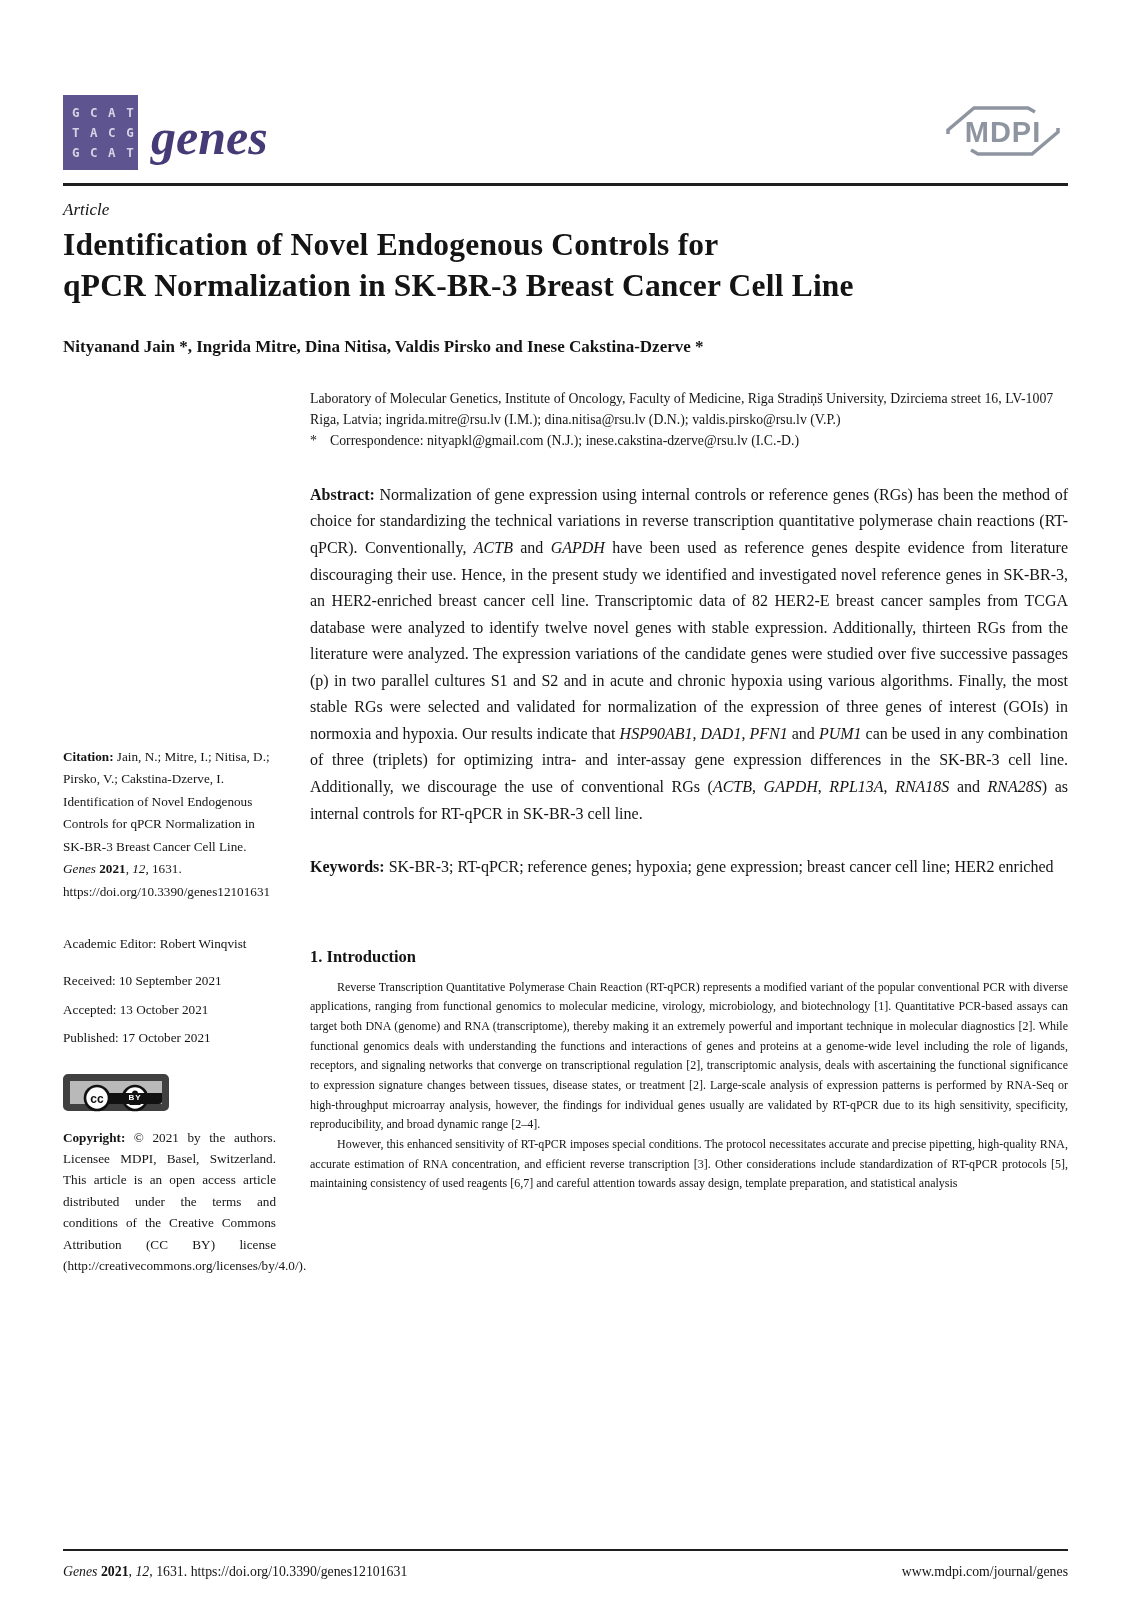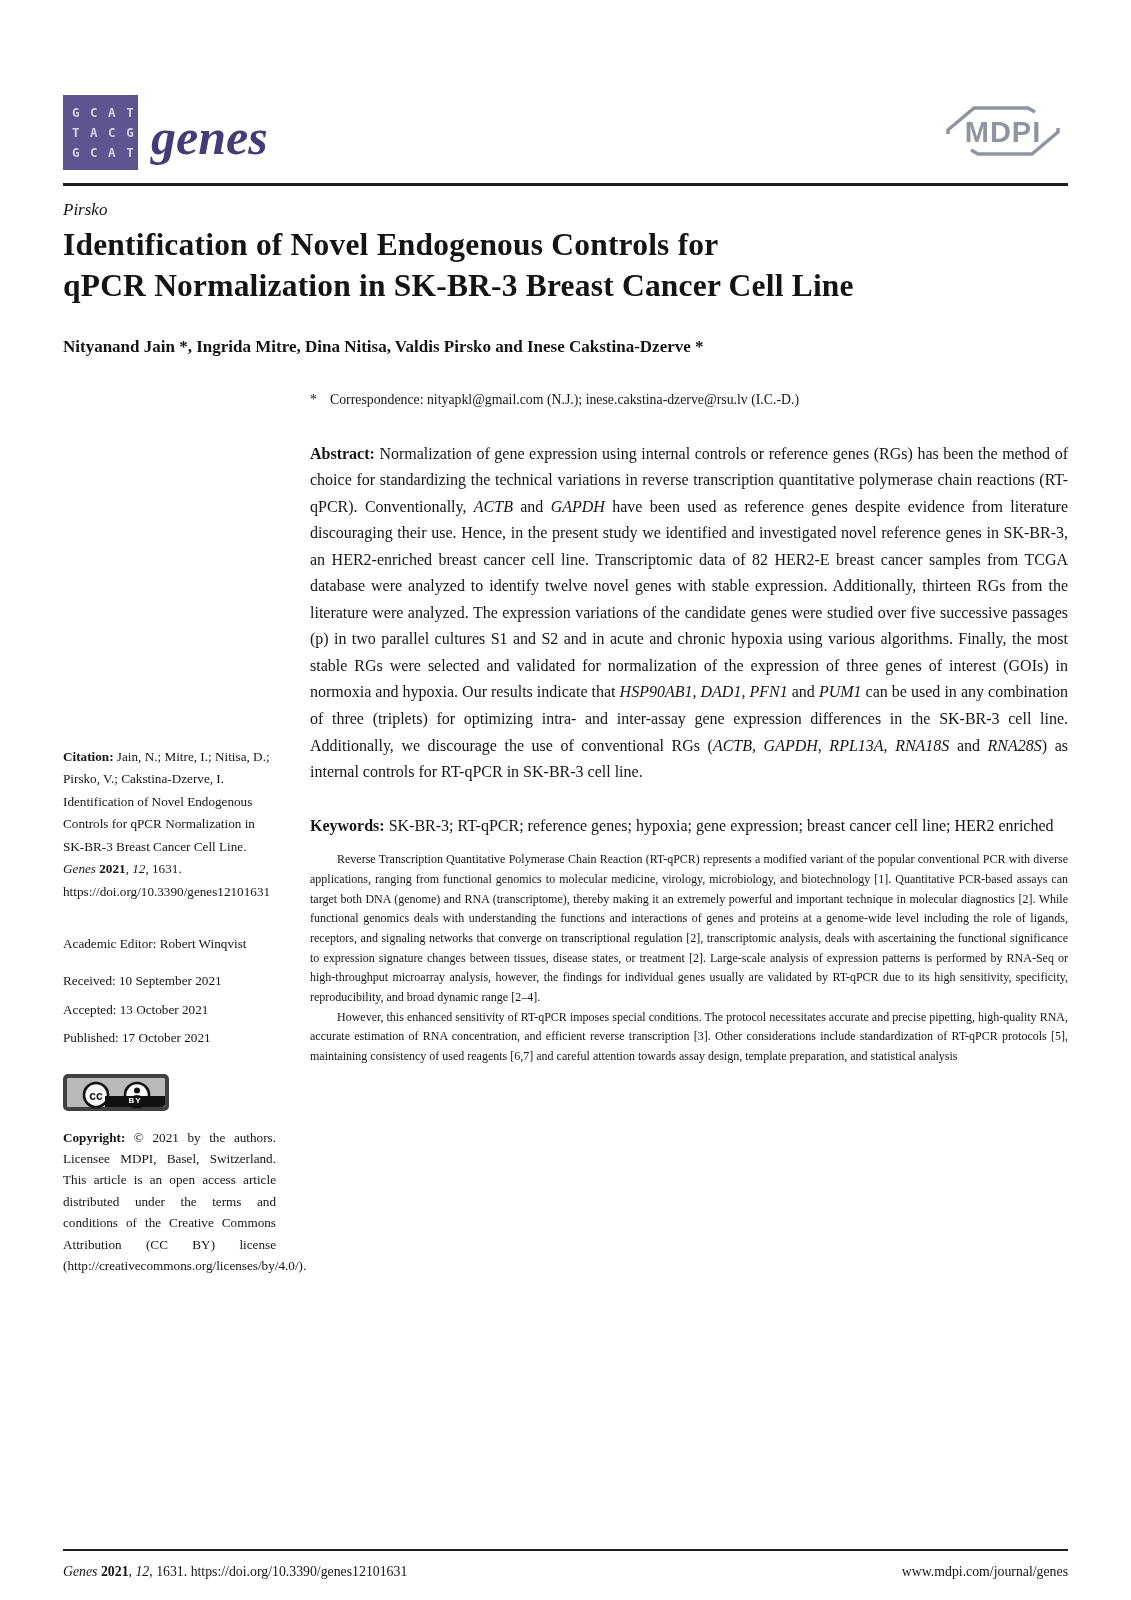--- a/index.html
+++ b/index.html
@@ -63,21 +63,21 @@
   .academic-editor { margin-top: 30px; }
   .dates { margin-top: 15px; }
   .dates div { margin-bottom: 6px; }
   .publishers-note { margin-top: 22px; text-align: justify; line-height: 1.62; }
   .copyright { margin-top: 16px; text-align: justify; line-height: 1.62; }
 
   
   .cc-badge {
     margin-top: 24px; position: relative;
     width: 106px; height: 37px;
-    background: #b9b9b9; border: 4px solid #404040;
+    background: #b9b9b9; border: 7px solid #404040;
     border-radius: 5px;
   }
   .cc-circles { position: absolute; top: 3px; left: 0; right: 0; display: flex; justify-content: space-around; padding: 0 8px; }
   .by-strip {
     position: absolute; bottom: 0; left: 38px; right: 0; height: 11px;
     background: #111; color: #fff;
     font-family: "Liberation Sans", sans-serif; font-size: 8px; font-weight: bold;
     display: flex; align-items: center; justify-content: center;
     border-radius: 0 0 3px 0; letter-spacing: 1px;
   }
@@ -105,21 +105,21 @@
       <svg width="130" height="62" viewBox="0 0 130 62">
         <polyline points="10,34 10,30 36,8 90,8 97,12" fill="none" stroke="#8f95a0" stroke-width="3.5"></polyline>
         <polyline points="120,28 120,32 94,54 40,54 33,50" fill="none" stroke="#8f95a0" stroke-width="3.5"></polyline>
         <text x="65" y="42" text-anchor="middle" font-family="Liberation Sans, sans-serif" font-size="29" font-weight="bold" letter-spacing="1" fill="#8f95a0">MDPI</text>
       </svg>
     </div>
   </div>
 
   <hr class="rule-header">
 
-  <div class="article-label">Pirsko</div>
+  <div class="article-label">Article</div>
   <h1 class="title">
     <span style="display:block">Identification of Novel Endogenous Controls for</span>
     <span style="display:block">qPCR Normalization in SK-BR-3 Breast Cancer Cell Line</span>
   </h1>
   <div class="authors">Nityanand Jain *, Ingrida Mitre, Dina Nitisa, Valdis Pirsko and Inese Cakstina-Dzerve *</div>
 
   <div class="columns">
 
     <div class="col-left">
       <div class="citation"><span style="font-weight: bold;">Citation: </span><span>Jain, N.; Mitre, I.; Nitisa, D.; Pirsko, V.; Cakstina-Dzerve, I. Identification of Novel Endogenous Controls for qPCR Normalization in SK-BR-3 Breast Cancer Cell Line. </span><span style="font-style: italic;">Genes </span><span style="font-weight: bold;">2021</span><span>, </span><span style="font-style: italic;">12</span><span>, 1631. https://doi.org/10.3390/genes12101631</span></div>
@@ -142,28 +142,30 @@
             <path d="M8.5 21 L8.5 15.5 Q14 12.5 19.5 15.5 L19.5 21 Z" fill="#111"></path>
           </svg>
         </div>
         <div class="by-strip">BY</div>
       </div>
 
       <div class="copyright"><span style="font-weight: bold;">Copyright: </span><span>© 2021 by the authors. Licensee MDPI, Basel, Switzerland. This article is an open access article distributed under the terms and conditions of the Creative Commons Attribution (CC BY) license (http://creativecommons.org/licenses/by/4.0/).</span></div>
     </div>
 
     <div class="col-right">
+      <div class="affiliation">Laboratory of Molecular Genetics, Institute of Oncology, Faculty of Medicine, Riga Stradiņš University, Dzirciema street 16, LV-1007 Riga, Latvia; ingrida.mitre@rsu.lv (I.M.); dina.nitisa@rsu.lv (D.N.); valdis.pirsko@rsu.lv (V.P.)</div>
       <div class="correspondence">
         <span class="corr-marker">*</span>
         <span>Correspondence: nityapkl@gmail.com (N.J.); inese.cakstina-dzerve@rsu.lv (I.C.-D.)</span>
       </div>
 
       <div class="abstract"><span style="font-weight: bold;">Abstract: </span><span>Normalization of gene expression using internal controls or reference genes (RGs) has been the method of choice for standardizing the technical variations in reverse transcription quantitative polymerase chain reactions (RT-qPCR). Conventionally, </span><span style="font-style: italic;">ACTB</span><span> and </span><span style="font-style: italic;">GAPDH</span><span> have been used as reference genes despite evidence from literature discouraging their use. Hence, in the present study we identified and investigated novel reference genes in SK-BR-3, an HER2-enriched breast cancer cell line. Transcriptomic data of 82 HER2-E breast cancer samples from TCGA database were analyzed to identify twelve novel genes with stable expression. Additionally, thirteen RGs from the literature were analyzed. The expression variations of the candidate genes were studied over five successive passages (p) in two parallel cultures S1 and S2 and in acute and chronic hypoxia using various algorithms. Finally, the most stable RGs were selected and validated for normalization of the expression of three genes of interest (GOIs) in normoxia and hypoxia. Our results indicate that </span><span style="font-style: italic;">HSP90AB1</span><span>, </span><span style="font-style: italic;">DAD1</span><span>, </span><span style="font-style: italic;">PFN1</span><span> and </span><span style="font-style: italic;">PUM1</span><span> can be used in any combination of three (triplets) for optimizing intra- and inter-assay gene expression differences in the SK-BR-3 cell line. Additionally, we discourage the use of conventional RGs (</span><span style="font-style: italic;">ACTB</span><span>, </span><span style="font-style: italic;">GAPDH</span><span>, </span><span style="font-style: italic;">RPL13A</span><span>, </span><span style="font-style: italic;">RNA18S</span><span> and </span><span style="font-style: italic;">RNA28S</span><span>) as internal controls for RT-qPCR in SK-BR-3 cell line.</span></div>
       <div class="keywords"><span style="font-weight: bold;">Keywords: </span><span>SK-BR-3; RT-qPCR; reference genes; hypoxia; gene expression; breast cancer cell line; HER2 enriched</span></div>
 
+      <div class="section-heading">1. Introduction</div>
       <p class="body-para">Reverse Transcription Quantitative Polymerase Chain Reaction (RT-qPCR) represents a modified variant of the popular conventional PCR with diverse applications, ranging from functional genomics to molecular medicine, virology, microbiology, and biotechnology [1]. Quantitative PCR-based assays can target both DNA (genome) and RNA (transcriptome), thereby making it an extremely powerful and important technique in molecular diagnostics [2]. While functional genomics deals with understanding the functions and interactions of genes and proteins at a genome-wide level including the role of ligands, receptors, and signaling networks that converge on transcriptional regulation [2], transcriptomic analysis, deals with ascertaining the functional significance to expression signature changes between tissues, disease states, or treatment [2]. Large-scale analysis of expression patterns is performed by RNA-Seq or high-throughput microarray analysis, however, the findings for individual genes usually are validated by RT-qPCR due to its high sensitivity, specificity, reproducibility, and broad dynamic range [2–4].</p>
       <p class="body-para">However, this enhanced sensitivity of RT-qPCR imposes special conditions. The protocol necessitates accurate and precise pipetting, high-quality RNA, accurate estimation of RNA concentration, and efficient reverse transcription [3]. Other considerations include standardization of RT-qPCR protocols [5], maintaining consistency of used reagents [6,7] and careful attention towards assay design, template preparation, and statistical analysis</p>
     </div>
   </div>
 
   <div class="footer">
     <hr class="rule-footer">
     <div class="footer-row">
       <span><span style="font-style: italic;">Genes </span><span style="font-weight: bold;">2021</span><span>, </span><span style="font-style: italic;">12</span><span>, 1631. https://doi.org/10.3390/genes12101631</span></span>
       <span>www.mdpi.com/journal/genes</span>

